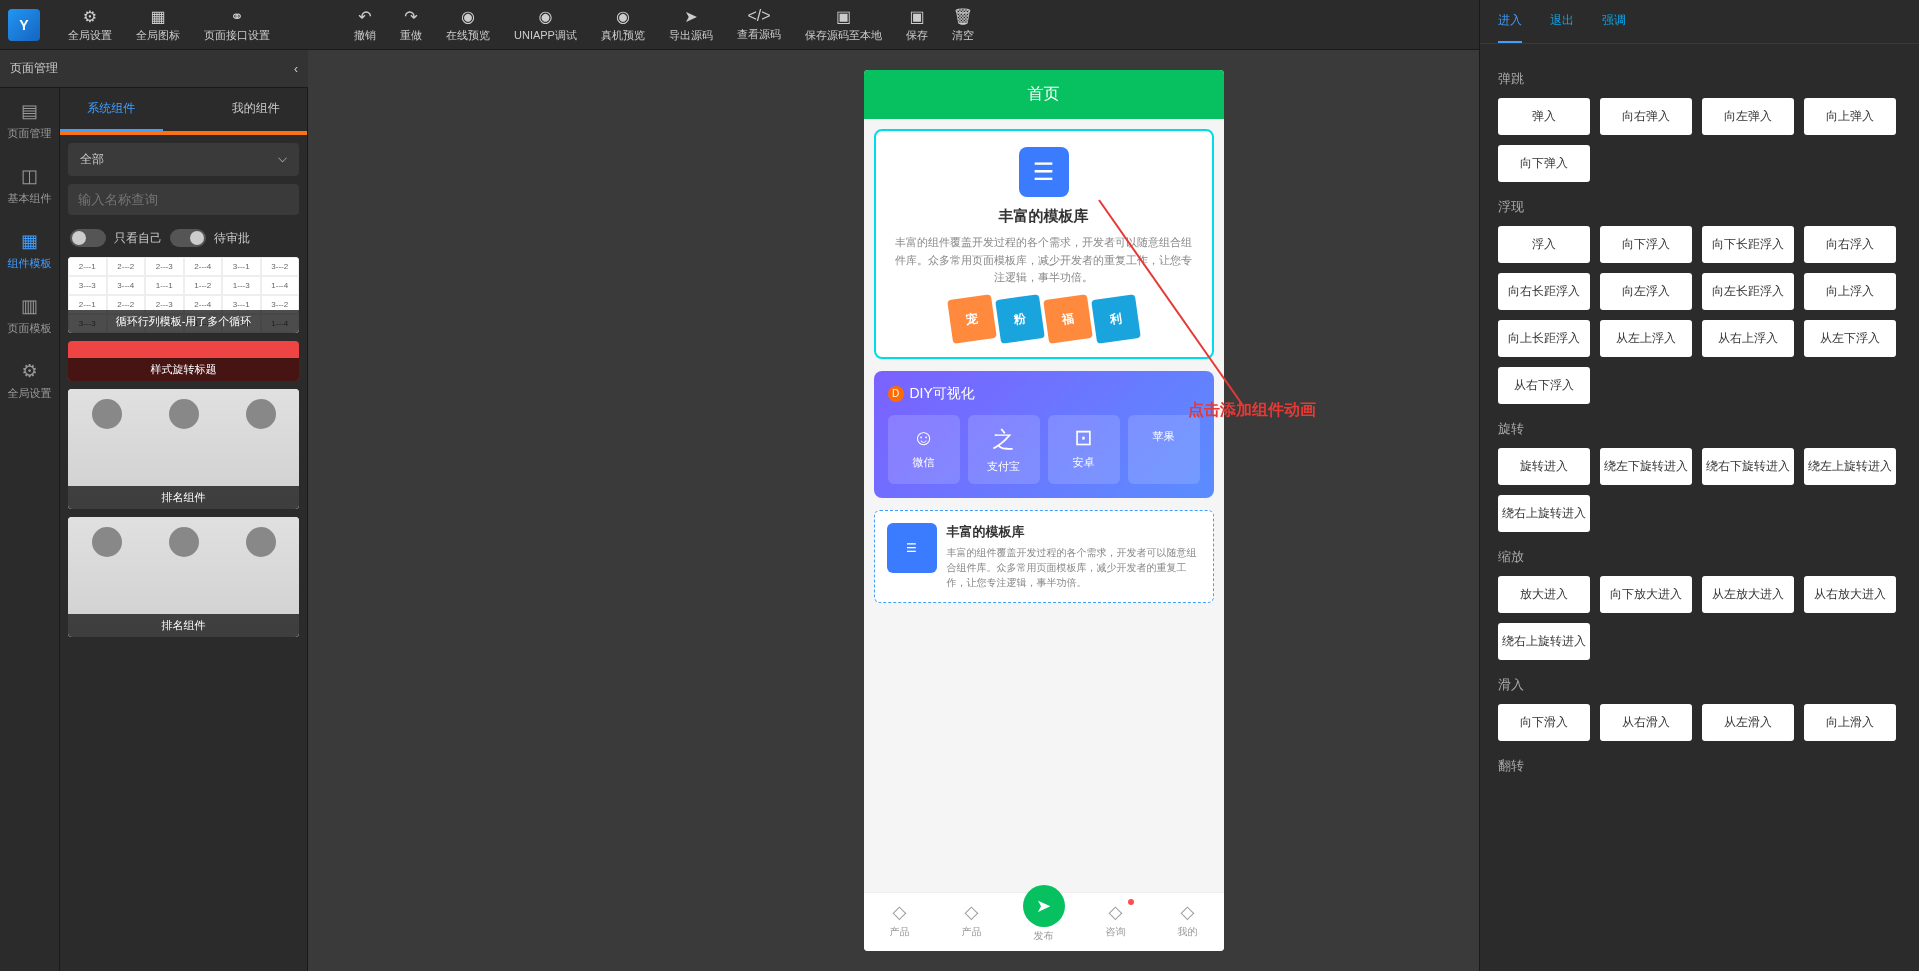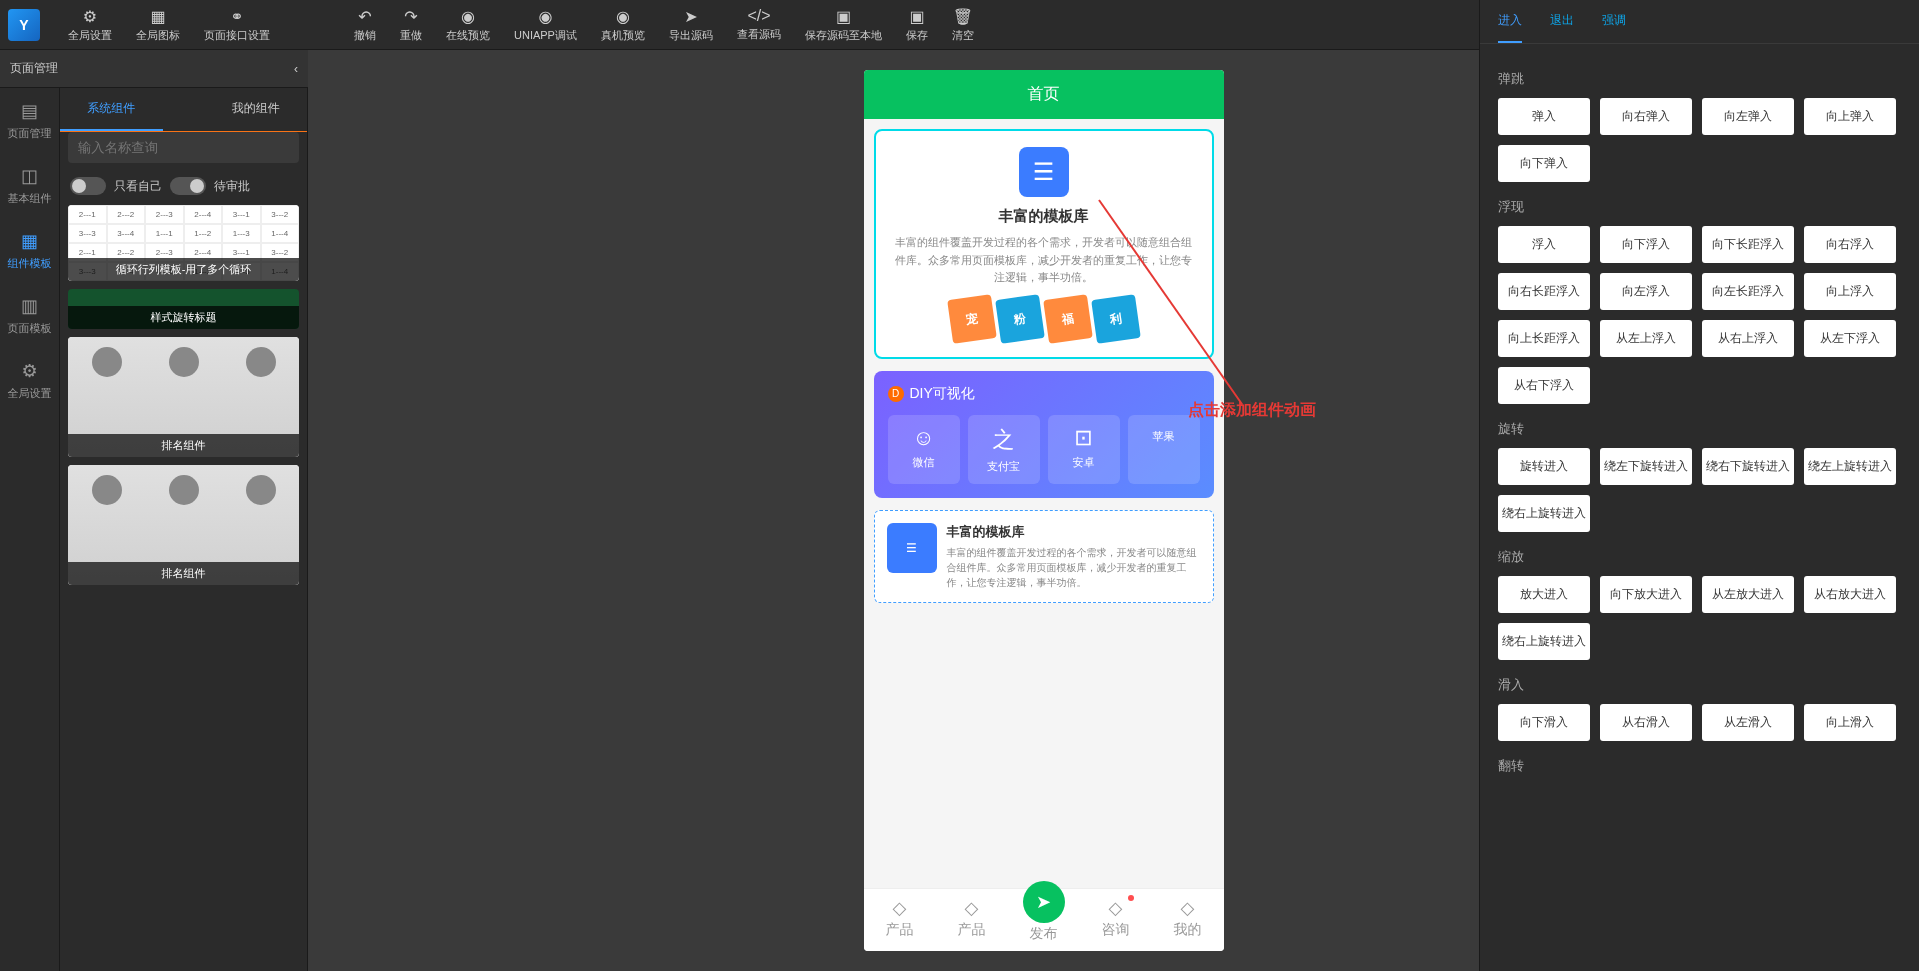--- a/index.html
+++ b/index.html
@@ -21,21 +21,21 @@
 .left-nav-header { height: 38px; display: flex; align-items: center; justify-content: space-between; padding: 0 10px; background: #333; border-bottom: 1px solid #1a1a1a; width: 308px; position: absolute; left: 0; top: 50px; }
 .left-nav-header .collapse { cursor: pointer; }
 .nav-item { display: flex; flex-direction: column; align-items: center; padding: 12px 4px; cursor: pointer; color: #999; }
 .nav-item.active { color: #409eff; }
 .nav-item .icon { font-size: 18px; margin-bottom: 4px; }
 .nav-item span { font-size: 11px; text-align: center; }
 .nav-items { padding-top: 38px; }
 
 
 .component-panel { width: 248px; background: #2b2b2b; border-right: 1px solid #1a1a1a; padding-top: 38px; display: flex; flex-direction: column; }
-.tabs { display: flex; border-bottom: 1px solid #f97316; gap: 42px; }
+.tabs { display: flex; border-bottom: 4px solid #f97316; gap: 42px; }
 .tab { flex: 1; text-align: center; padding: 12px; cursor: pointer; }
 .tab.active { color: #409eff; border-bottom: 2px solid #409eff; }
 .dropdown { margin: 8px; padding: 8px 12px; background: #3a3a3a; border-radius: 4px; display: flex; justify-content: space-between; cursor: pointer; }
 .search-box { margin: 0 8px 8px; }
 .search-box input { width: 100%; padding: 8px 10px; background: #3a3a3a; border: none; color: #ccc; border-radius: 4px; outline: none; }
 .filter-row { display: flex; align-items: center; padding: 6px 10px; gap: 8px; }
 .toggle { width: 36px; height: 18px; background: #555; border-radius: 9px; position: relative; cursor: pointer; }
 .toggle::after { content: ""; position: absolute; width: 14px; height: 14px; background: #ccc; border-radius: 50%; top: 2px; left: 2px; }
 .toggle.right::after { left: auto; right: 2px; }
 .template-list { flex: 1; overflow-y: auto; padding: 4px 8px; }
@@ -66,21 +66,21 @@
 .platform { flex: 1; background: rgba(255,255,255,0.15); border-radius: 6px; padding: 10px 4px; text-align: center; }
 .platform .icon { font-size: 22px; margin-bottom: 4px; }
 .platform span { font-size: 11px; }
 .card2 { display: flex; gap: 10px; padding: 12px; border: 1px dashed #409eff; border-radius: 6px; background: #fff; }
 .card2 .mini-icon { width: 50px; height: 50px; background: #3b7cff; border-radius: 6px; flex-shrink: 0; display: flex; align-items: center; justify-content: center; color: #fff; }
 .card2 .txt h4 { font-size: 13px; color: #333; margin-bottom: 4px; }
 .card2 .txt p { font-size: 10px; color: #888; line-height: 1.5; }
 .phone-tabbar { display: flex; border-top: 1px solid #eee; background: #fff; }
 .tabbar-item { flex: 1; text-align: center; padding: 8px 4px; position: relative; }
 .tabbar-item .icon { font-size: 18px; color: #999; }
-.tabbar-item span { display: block; font-size: 14px; color: #999; margin-top: 2px; }
+.tabbar-item span { display: block; font-size: 10px; color: #999; margin-top: 2px; }
 .tabbar-fab { width: 42px; height: 42px; background: #07c160; border-radius: 50%; margin: -16px auto 0; display: flex; align-items: center; justify-content: center; color: #fff; font-size: 18px; }
 .red-anno { position: absolute; color: #e53935; font-size: 16px; font-weight: bold; pointer-events: none; }
 
 
 .layer-panel { width: 140px; background: #2b2b2b; border-left: 1px solid #1a1a1a; overflow-y: auto; }
 .layer-header { padding: 10px; font-size: 13px; text-align: right; }
 .layer-tree { font-size: 12px; }
 .layer-item { padding: 6px 4px 6px 10px; display: flex; align-items: center; gap: 4px; cursor: pointer; white-space: nowrap; overflow: hidden; }
 .layer-item.active { background: #1a1a1a; }
 .layer-item .caret { width: 10px; font-size: 9px; }
@@ -192,20 +192,24 @@
           <div class="icon">⚙</div>
           <span>全局设置</span>
         </div>
       </div>
   </div>
 
   <div class="component-panel">
     <div class="tabs">
       <div class="tab active">系统组件</div>
       <div class="tab">我的组件</div>
+    </div>
+    <div class="dropdown">
+      <span>全部</span>
+      <span>⌵</span>
     </div>
     <div class="search-box">
       <input placeholder="输入名称查询" style="">
     </div>
     <div class="filter-row">
       <div class="toggle"></div>
       <span>只看自己</span>
       <div class="toggle right"></div>
       <span>待审批</span>
     </div>
@@ -232,21 +236,21 @@
             <div>3---2</div>
             <div>3---3</div>
             <div>3---4</div>
             <div>1---1</div>
             <div>1---2</div>
             <div>1---3</div>
             <div>1---4</div>
           </div>
           <div class="template-label">循环行列模板-用了多个循环</div>
         </div>
-        <div class="template-card" style="height: 40px; background: #14532d; text-decoration: underline;">
+        <div class="template-card" style="height: 40px; background: #ef4444; text-decoration: underline;">
           <div class="template-label">样式旋转标题</div>
         </div>
         <div class="template-card">
           <div class="template-rank">
             <div class="avatars">
               <div class="avatar"></div>
               <div class="avatar"></div>
               <div class="avatar"></div>
             </div>
           </div>

